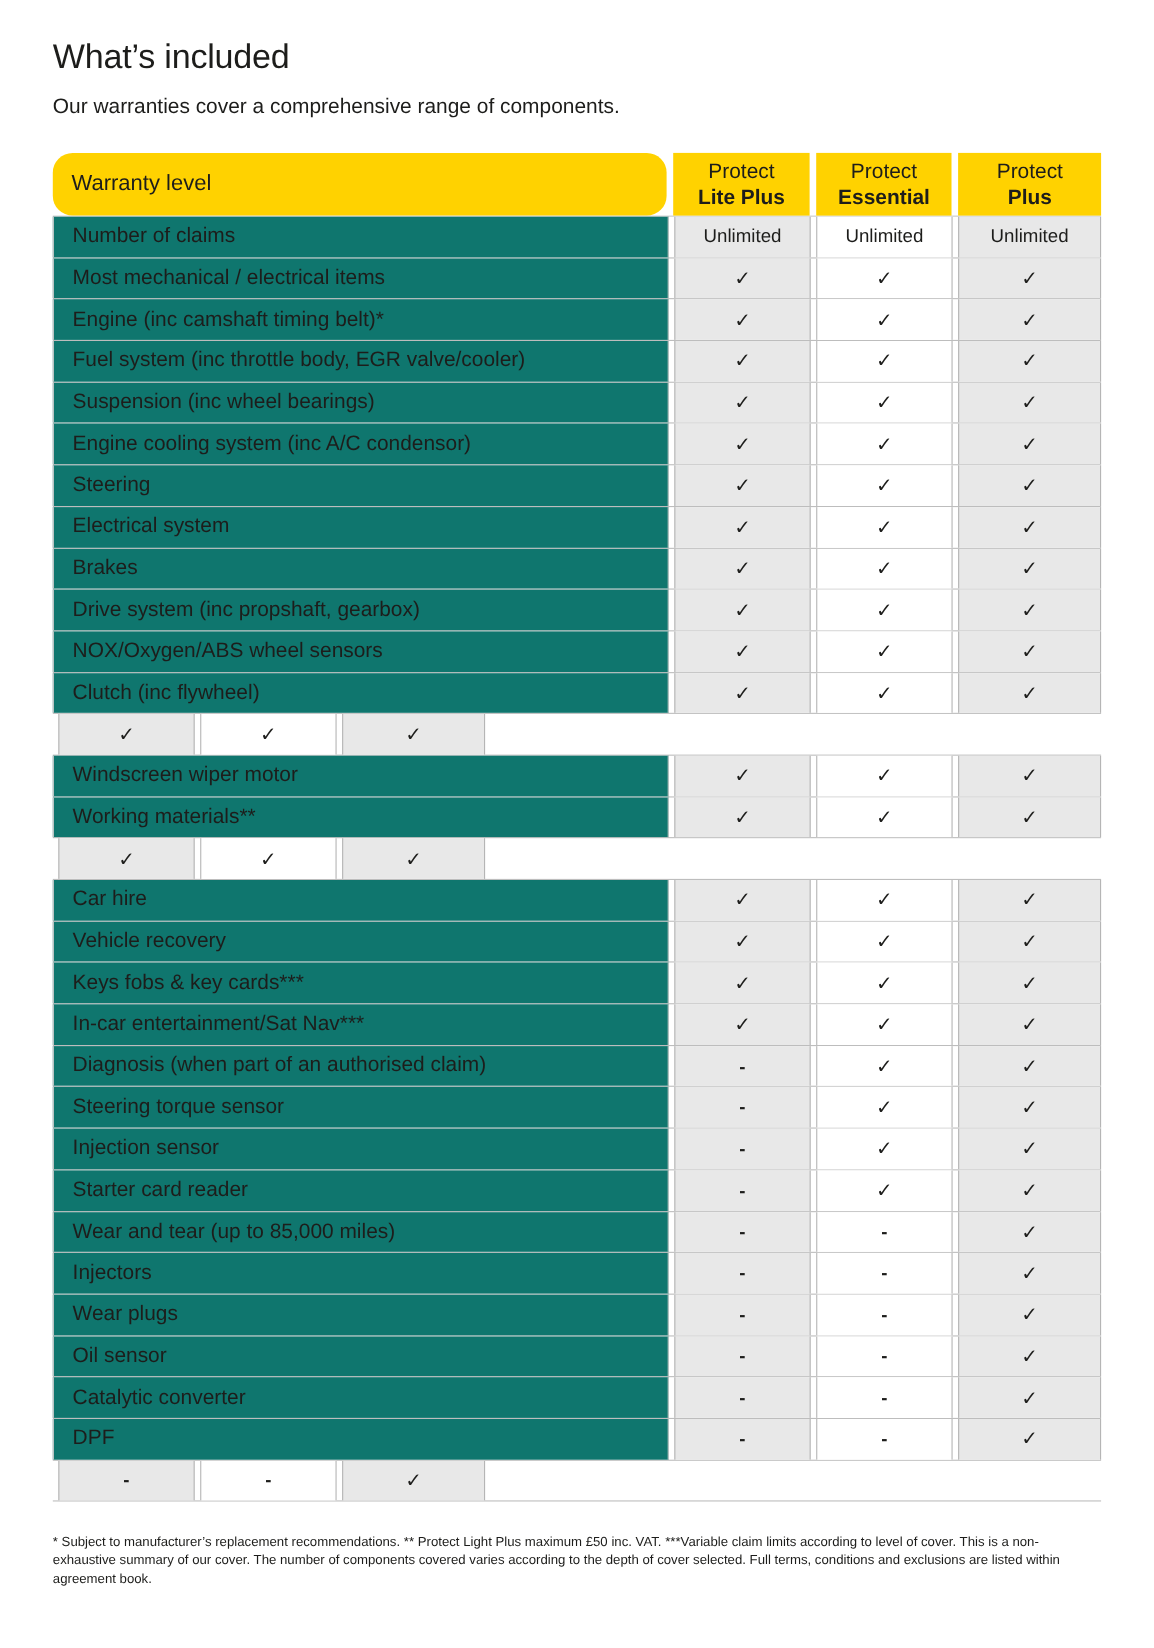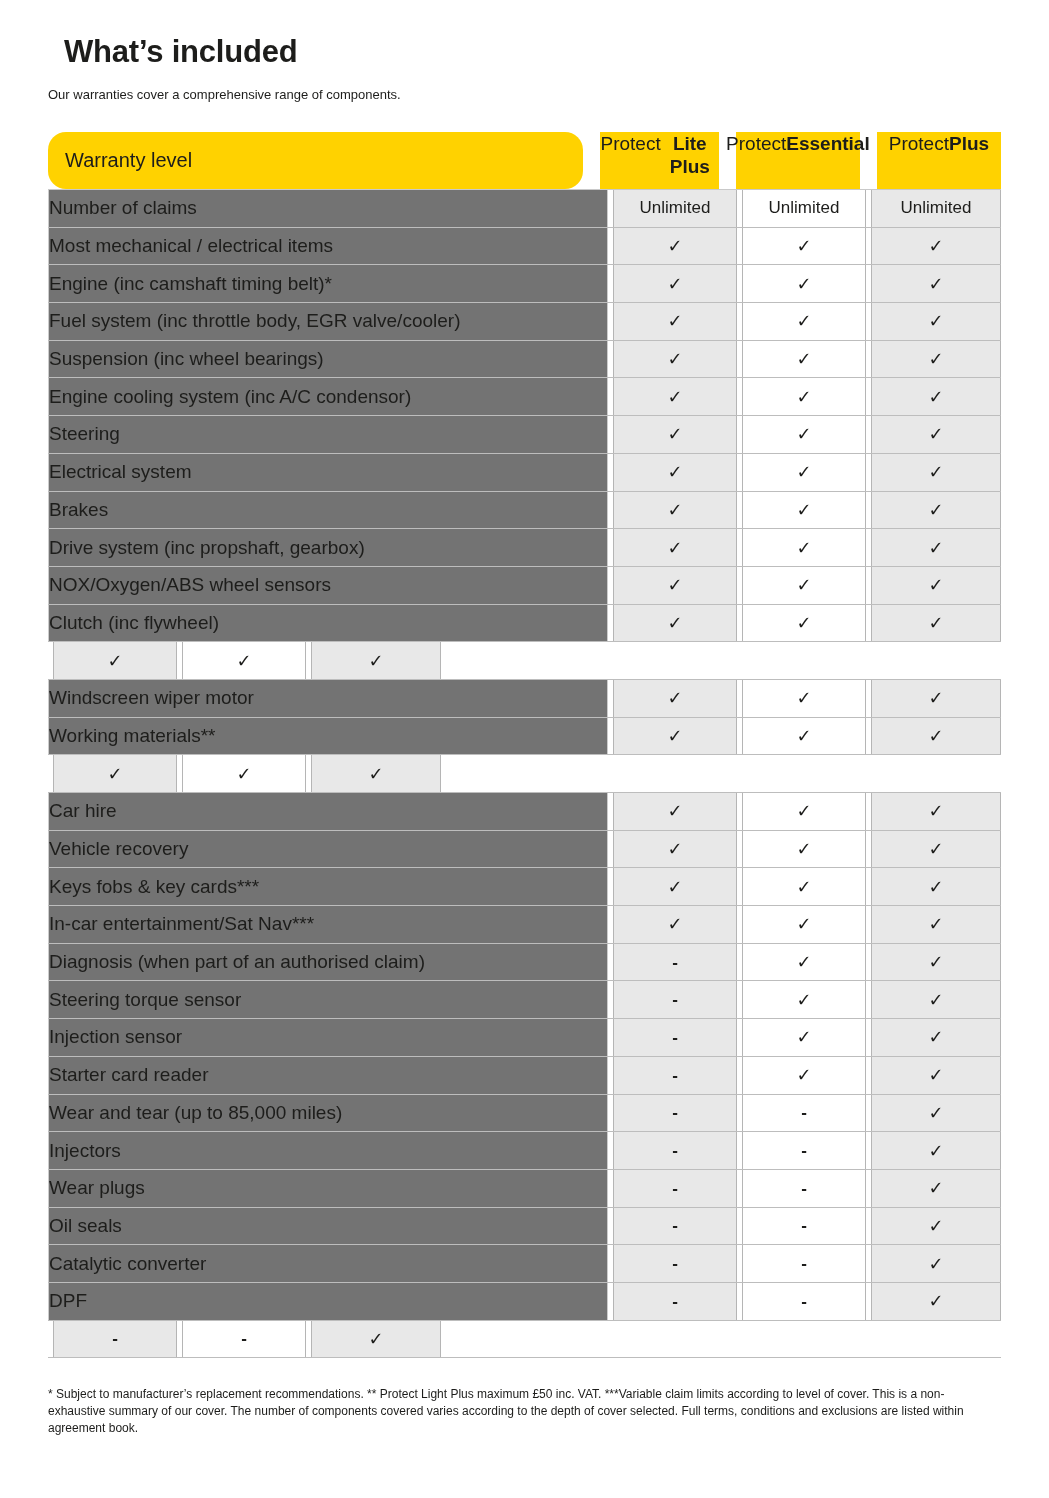--- a/index.html
+++ b/index.html
@@ -10,26 +10,26 @@
     color: #1d1d1b;
   }
   .page {
     width: 1049px;
     min-height: 1498px;
     box-sizing: border-box;
     padding: 34px 48px 40px 48px;
   }
   .page-title {
     font-size: 31px;
-    font-weight: 700;
-    margin: 0 0 17px 16px;
+    font-weight: 400;
+    margin: 0 0 17px 0;
     letter-spacing: -0.2px;
   }
   .page-subtitle {
-    font-size: 13px;
+    font-size: 19px;
     margin: 0 0 30px 0;
   }
   .wtable { width: 953px; }
 
   
   .thead {
     display: flex;
     height: 57px;
   }
   .th {
@@ -40,22 +40,22 @@
   .th-label {
     width: 560px;
     align-items: center;
     padding-left: 17px;
     font-size: 20px;
     font-weight: 400;
     border-radius: 18px;
   }
   .th-val {
     width: 124px;
-    margin-left: 17px;
-    flex-direction: row;
+    margin-left: 6px;
+    flex-direction: column;
     justify-content: center;
     text-align: center;
     font-size: 19px;
     line-height: 23px;
   }
   .th-val:last-child { width: 130px; }
   .th-val .l1 { font-weight: 400; }
   .th-val .l2 { font-weight: 700; }
 
   
@@ -68,22 +68,23 @@
     box-sizing: border-box;
     border-bottom: 1px solid #bdbdbd;
   }
   .cell {
     display: flex;
     align-items: center;
     box-sizing: border-box;
   }
   .cell-label {
     width: 560px;
+    padding-left: 17px;
     font-size: 19px;
-    background: #737373;
+    background: #0f766e;
     border-left: 1px solid #cccccc;
     border-right: 1px solid #cccccc;
     white-space: nowrap;
     overflow: hidden;
   }
   .cell-val {
     width: 124px;
     margin-left: 5px;
     justify-content: center;
     border-left: 1px solid #b5b5b5;
@@ -446,21 +447,21 @@
             <span class="dash">-</span>
           </div>
           <div class="cell cell-val">
             <span class="dash">-</span>
           </div>
           <div class="cell cell-val alt">
             <span class="check">✓</span>
           </div>
         </div>
         <div class="row">
-          <div class="cell cell-label">Oil seals</div>
+          <div class="cell cell-label">Oil sensor</div>
           <div class="cell cell-val alt">
             <span class="dash">-</span>
           </div>
           <div class="cell cell-val">
             <span class="dash">-</span>
           </div>
           <div class="cell cell-val alt">
             <span class="check">✓</span>
           </div>
         </div>

